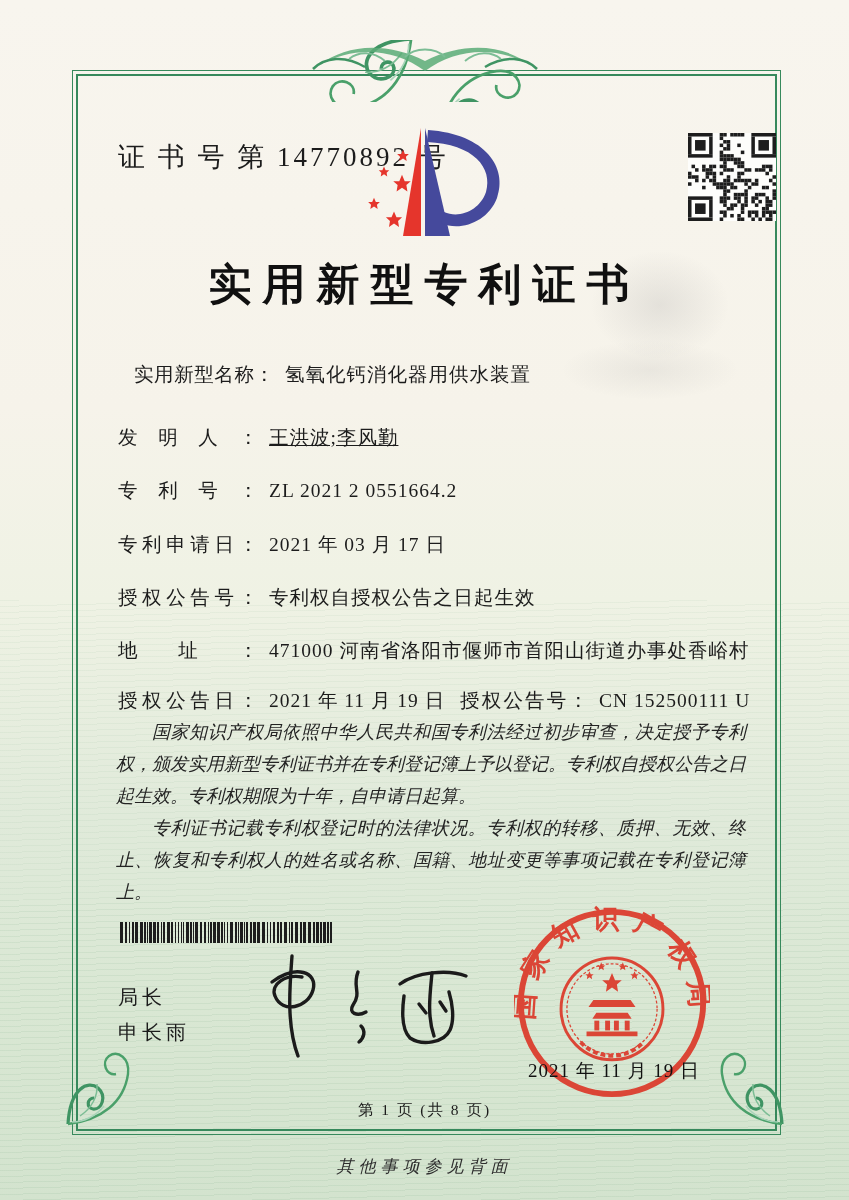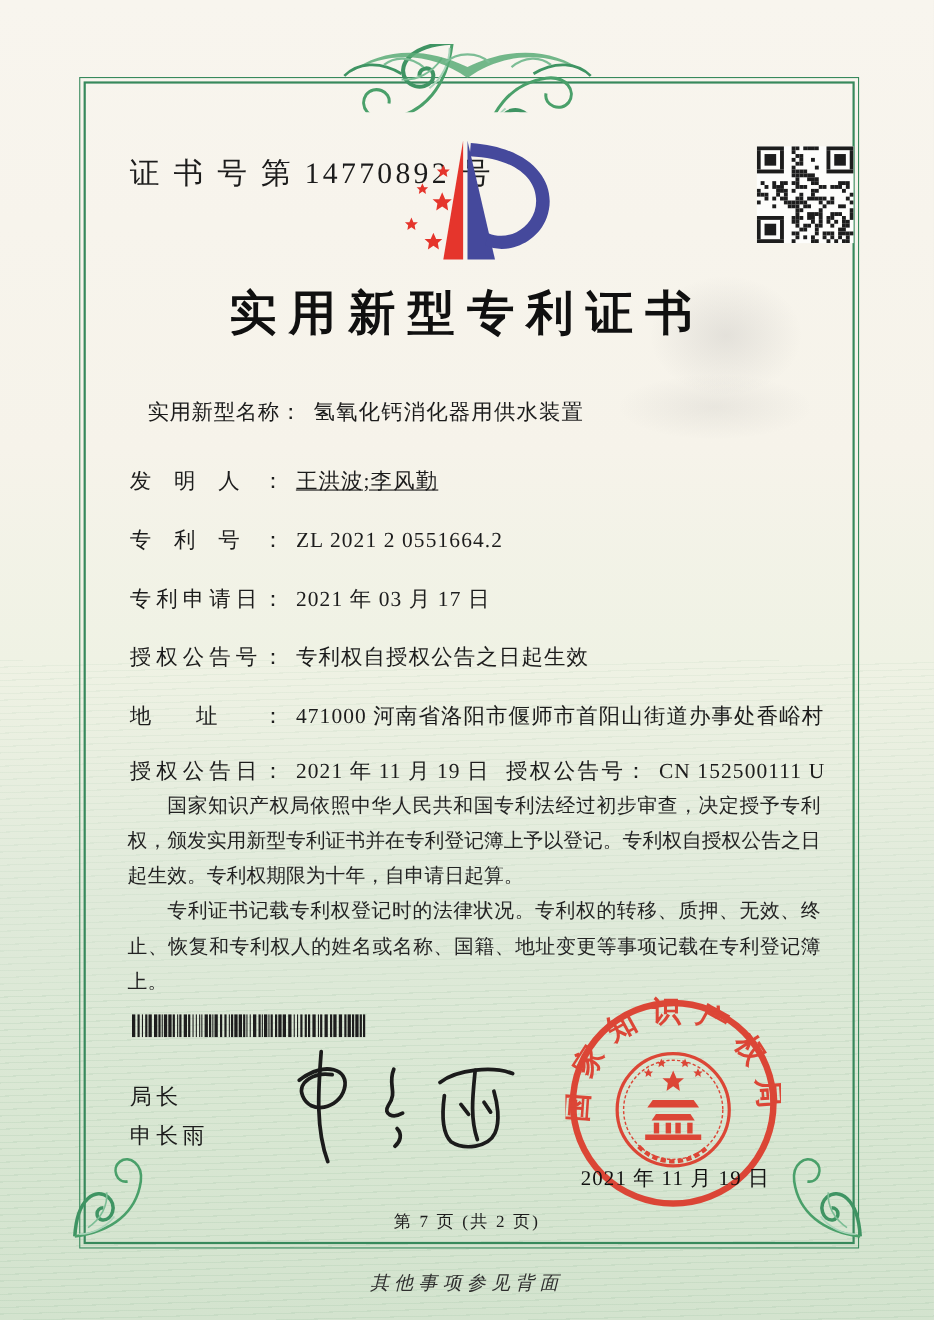--- a/index.html
+++ b/index.html
@@ -20,21 +20,21 @@
   .cert-no { position:absolute; left:118px; top:139px; font-size:27px; letter-spacing:3px;text-align:right; }
   .logo { position:absolute; left:358px; top:122px; }
   .qr { position:absolute; left:688px; top:133px; width:88px; height:88px; background:#fdfdfb; }
   .title { position:absolute; left:0; top:256px; width:100%; text-align:center;
     font-size:43px; font-weight:bold; letter-spacing:11px; color:#101010; }
   .frow { position:absolute; left:118px; font-size:19.5px; white-space:nowrap; }
   .flabel { display:inline-block; width:140px; text-align:justify; text-align-last:justify; }
   .fval { margin-left:11px; letter-spacing:1px; }
   .grant-no { position:absolute; left:342px; }
   .paras { position:absolute; left:116px; top:716px; width:630px; font-size:18px;
-    line-height:1.78; color:#232323; text-align:justify; }
+    line-height:1.78; font-style:italic; color:#232323; text-align:justify; }
   .paras p { text-indent:2em; }
   .barcode { position:absolute; left:120px; top:922px; }
   .officer { position:absolute; left:118px; font-size:20px; letter-spacing:4px; }
   .o1 { top:984px; } .o2 { top:1019px; }
   .sig { position:absolute; left:252px; top:942px; }
   .seal { position:absolute; left:514px; top:905px; }
   .seal-date { position:absolute; left:518px; top:1058px; width:192px; text-align:center;
     font-size:19px; letter-spacing:1px; color:#111; z-index:5; }
   .page-foot { position:absolute; left:0; top:1100px; width:100%; text-align:center;
     font-size:15.5px; letter-spacing:2px; }
@@ -419,16 +419,16 @@
         <rect x="93" y="118" width="5" height="10" stroke="none"></rect>
         <rect x="102" y="118" width="5" height="10" stroke="none"></rect>
         <rect x="113" y="118" width="5" height="10" stroke="none"></rect>
         <path d="M74,134 h52 v-5 h-52 z" stroke="none"></path>
         <path d="M68,140 A 44,44 0 0 0 132,140" fill="none" stroke-width="4" stroke-dasharray="5,3"></path>
       </g>
     </g>
   </svg>
   <div class="seal-date">2021 年 11 月 19 日</div>
 
-  <div class="page-foot">第 7 页 (共 2 页)</div>
+  <div class="page-foot">第 1 页 (共 8 页)</div>
   <div class="back-note">其他事项参见背面</div>
 
 </div>
 
 </body></html>

